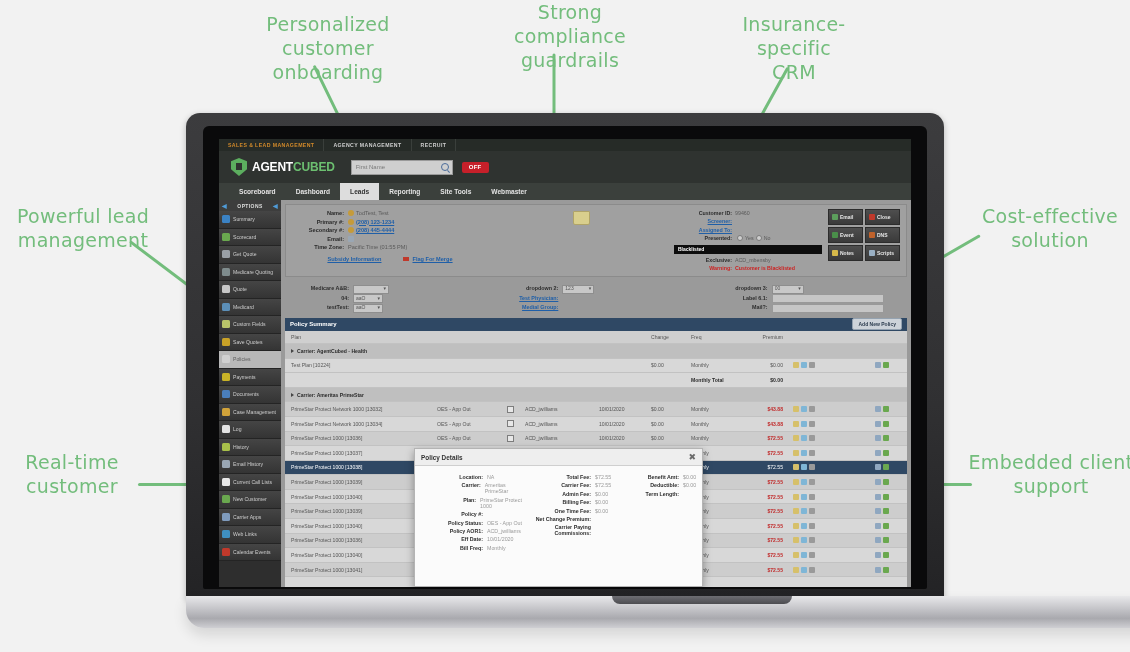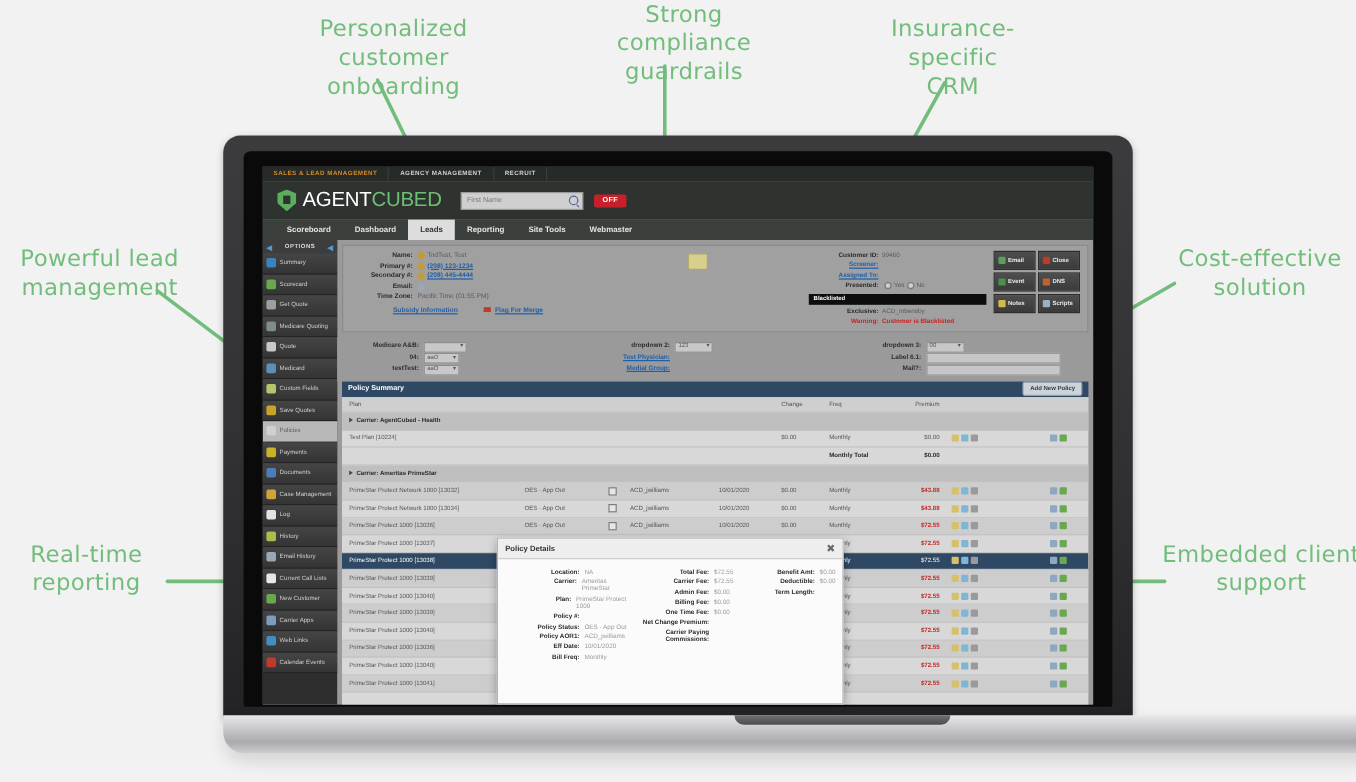--- a/index.html
+++ b/index.html
@@ -68,21 +68,21 @@
 
   .brandbar{
     height:32px;background:#2f3330;display:flex;align-items:center;padding:0 12px;
   }
   .logo-shield{
     width:16px;height:18px;background:#5cae5f;
     clip-path:polygon(50% 0,100% 18%,100% 62%,50% 100%,0 62%,0 18%);
     margin-right:5px;position:relative;
   }
   .logo-shield:after{content:"";position:absolute;left:5px;top:5px;width:6px;height:7px;background:#2f3330;}
-  .logo-txt{font-size:17px;font-weight:normal;letter-spacing:-.2px;}
+  .logo-txt{font-size:12px;font-weight:bold;letter-spacing:-.2px;}
   .logo-txt .a{color:#ffffff;}
   .logo-txt .b{color:#6cbf70;}
   .searchbox{
     margin-left:16px;width:92px;height:13px;background:#cfcfcf;border:1px solid #9a9a9a;
     display:flex;align-items:center;padding:0 4px;font-size:6px;color:#7a7a7a;position:relative;
   }
   .mag{position:absolute;right:3px;top:2.5px;width:6px;height:6px;border:1.2px solid #4b6c9a;border-radius:50%;}
   .mag:after{content:"";position:absolute;right:-2px;bottom:-2px;width:3px;height:1.2px;background:#4b6c9a;transform:rotate(45deg);}
   .offbtn{
     margin-left:9px;background:#c6202a;color:#fff;font-size:6px;font-weight:bold;
@@ -224,21 +224,21 @@
 
 <div class="callout" style="left:-2px;top:204px;width:170px;">Powerful lead
 management</div>
 <div class="leader" style="left:130px;top:240px;width:146px;transform:rotate(37deg);"></div>
 
 <div class="callout" style="left:968px;top:204px;width:164px;">Cost-effective
 solution</div>
 <div class="leader" style="left:980px;top:234px;width:138px;transform:rotate(150deg);"></div>
 
 <div class="callout" style="left:0px;top:450px;width:144px;">Real-time
-reporting</div>
+customer</div>
 <div class="leader" style="left:138px;top:483px;width:84px;"></div>
 
 <div class="callout" style="left:968px;top:450px;width:166px;">Embedded client
 support</div>
 <div class="leader" style="left:888px;top:483px;width:84px;"></div>
 
 <div class="laptop">
   <div class="lid">
     <div class="lid-inner">
       <div class="screen">

